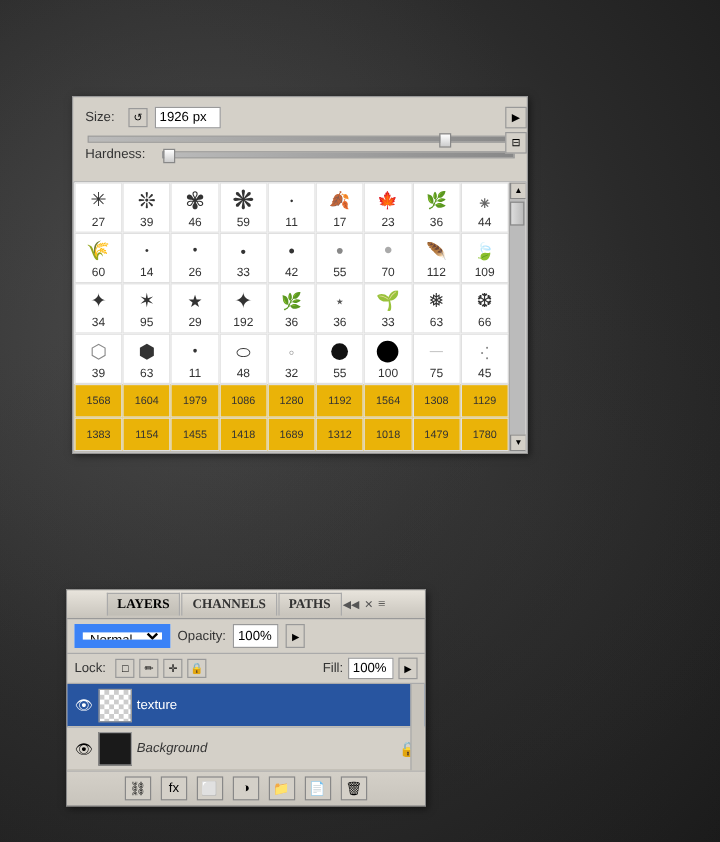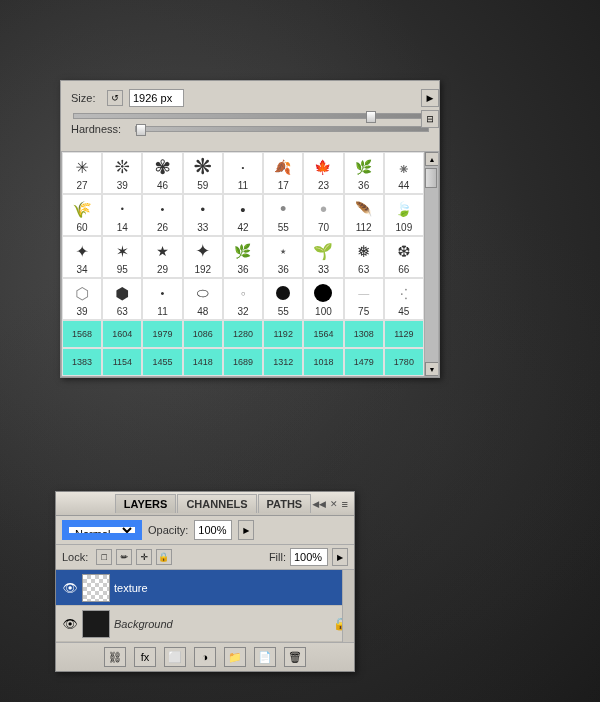--- a/index.html
+++ b/index.html
@@ -231,21 +231,22 @@
       border: 1px solid #888;
       box-shadow: 2px 2px 6px rgba(0,0,0,0.5);
     }
 
     .layers-titlebar {
       background: linear-gradient(to bottom, #e8e4dc, #c8c4bc);
       border-bottom: 1px solid #999;
       padding: 2px 6px;
       display: flex;
       align-items: center;
-      justify-content: flex-end;
+      justify-content: center;
+      font-family: Liberation Serif, serif;
     }
 
     .layers-tabs {
       display: flex;
       gap: 0;
     }
 
     .layer-tab {
       padding: 3px 8px;
       font-size: 11px;
@@ -489,21 +490,21 @@
 
     .large-num-cell {
       flex: 1;
       border: 1px solid #e0e0e0;
       display: flex;
       align-items: center;
       justify-content: center;
       min-height: 28px;
       font-size: 9px;
       color: #333;
-      background: #5eead4;
+      background: #eab308;
       cursor: pointer;
     }
   </style>
 </head>
 <body>
 
 <div class="brush-panel">
   <div style="position: relative;">
     <div class="brush-panel-inner">
 

